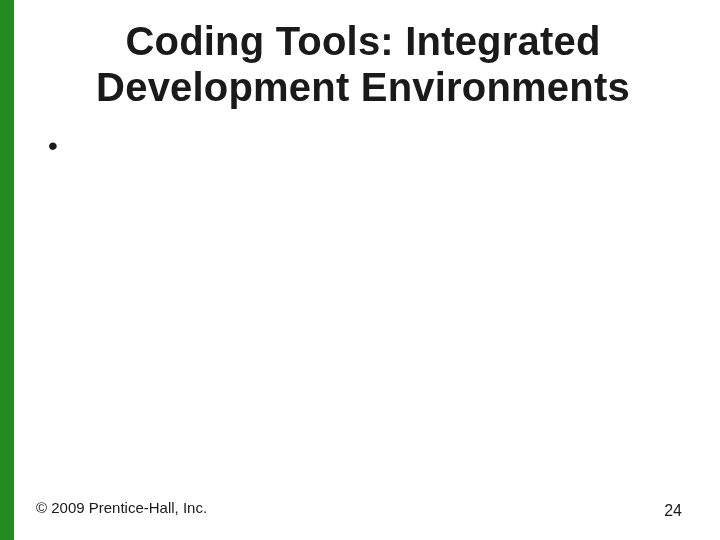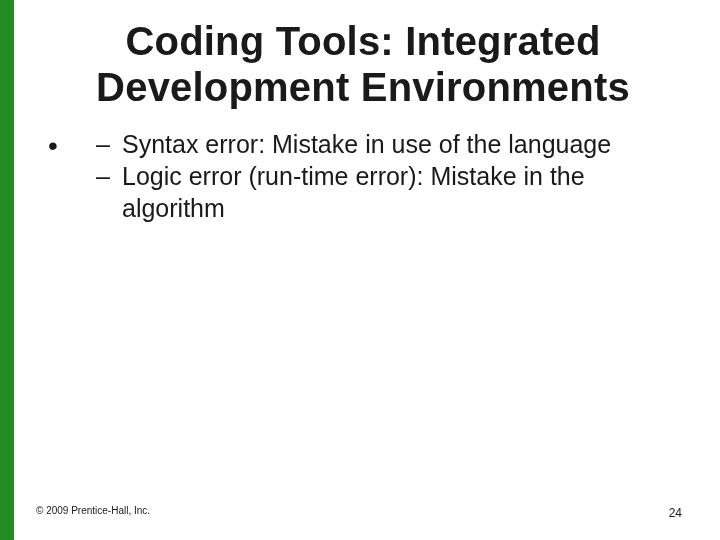--- a/index.html
+++ b/index.html
@@ -70,49 +70,41 @@
     position: absolute;
     left: 0;
     top: 0;
     font-size: 25px;
     color: #1a1a1a;
   }
   .footer {
     position: absolute;
     left: 36px;
     bottom: 24px;
-    font-size: 10px;
+    font-size: 15px;
     color: #1a1a1a;
   }
   .pagenum {
     position: absolute;
     right: 38px;
     bottom: 20px;
-    font-size: 12px;
+    font-size: 16px;
     color: #1a1a1a;
   }
 </style>
 </head>
 <body>
 
 <div class="green-bar"></div>
 
 <div class="content">
 
   <h1 class="title">Coding Tools: Integrated Development Environments</h1>
 
   <ul class="bullets">
     <li>
-      <ul class="sub">
-        <li>
-          <span>Syntax error: Mistake in use of the language</span>
-        </li>
-        <li>
-          <span>Logic error (run-time error): Mistake in the algorithm</span>
-        </li>
-      </ul>
     </li>
   </ul>
 
 </div>
 
 <div class="footer">© 2009 Prentice-Hall, Inc.</div>
 <div class="pagenum">24</div>
 
 </body></html>

